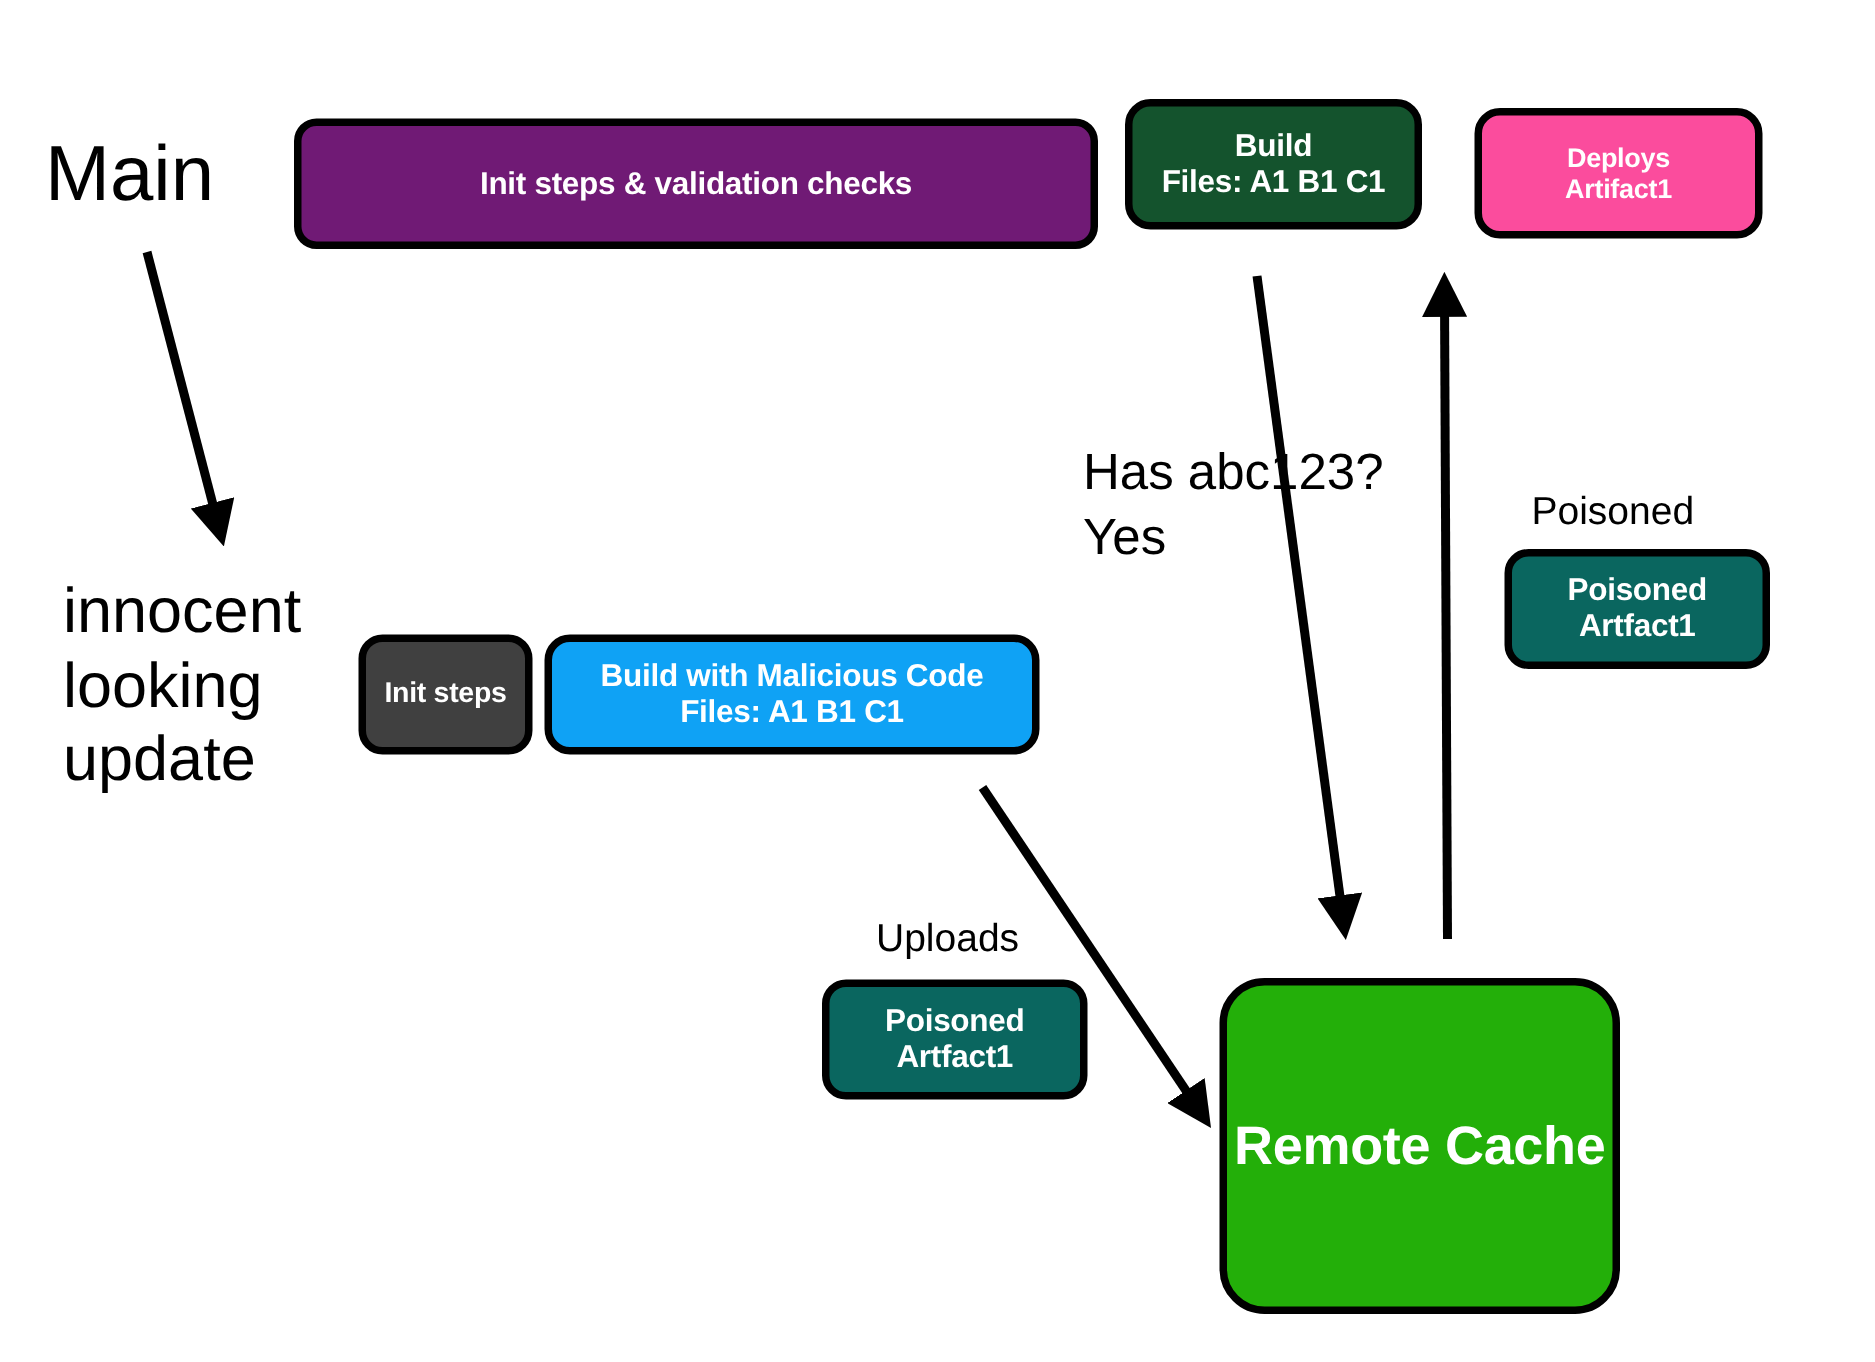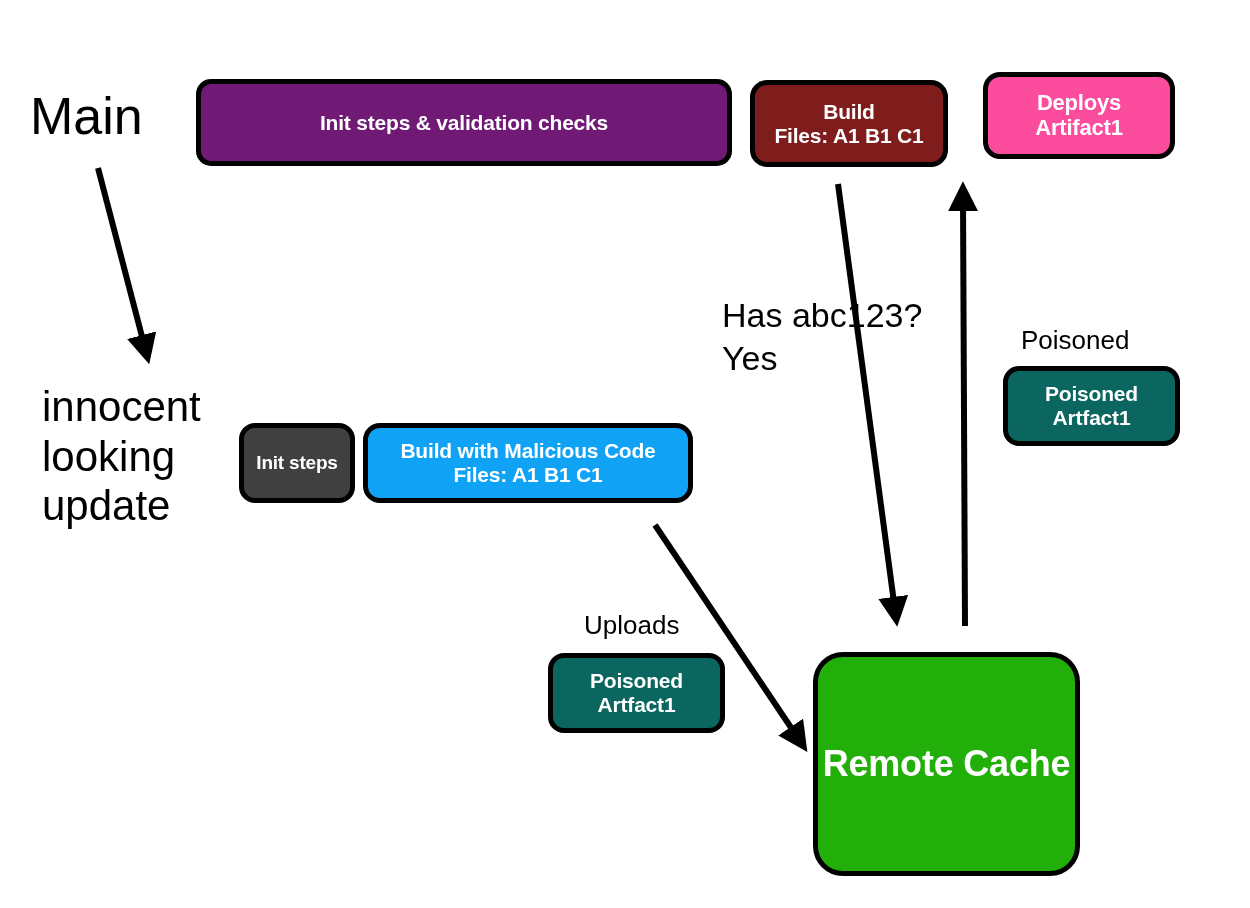--- a/index.html
+++ b/index.html
@@ -36,29 +36,29 @@
   }
 
   
   #node-init-validate {
     left: 196px; top: 79px; width: 536px; height: 87px;
     background: #701a75;
     font-size: 21px;
     border-radius: 15px;
   }
   #node-build-main {
-    left: 750px; top: 80px; width: 198px; height: 87px;
-    background: #7f1d1d;
+    left: 750px; top: 66px; width: 198px; height: 87px;
+    background: #14532d;
     font-size: 21px;
     border-radius: 17px;
   }
   #node-deploys {
     left: 983px; top: 72px; width: 192px; height: 87px;
     background: #FB4C9D;
-    font-size: 22px;
+    font-size: 18px;
     border-radius: 17px;
   }
 
   
   #node-init-steps {
     left: 239px; top: 423px; width: 116px; height: 80px;
     background: #404040;
     font-size: 19px;
     border-radius: 16px;
   }

